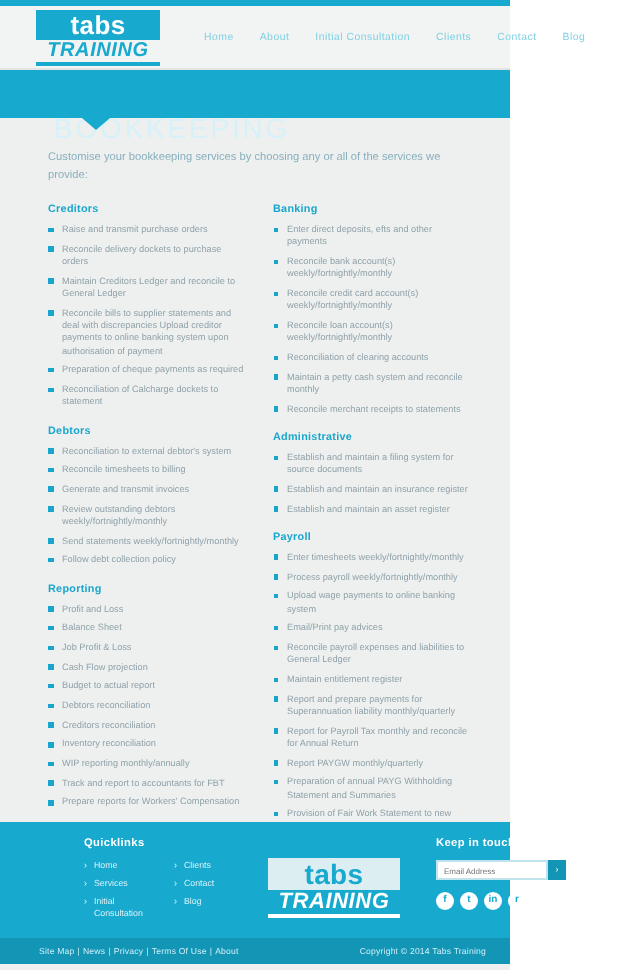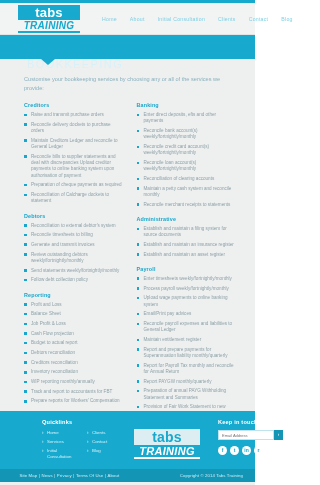--- a/index.html
+++ b/index.html
@@ -44,21 +44,21 @@
     text-decoration: none; white-space: nowrap;
   }
 
   
   .titleband {
     background: #17a9ce; height: 24px;
     display: flex; align-items: center;
     position: relative;
   }
   .titleband h1 {
-    color: #d8f1f8; font-size: 11px; font-weight: normal;
+    color: #d8f1f8; font-size: 14px; font-weight: normal;
     letter-spacing: 1.4px; margin-left: 27px; margin-top: 33px;
   }
   .notch {
     position: absolute; left: 41px; bottom: -6px;
     width: 0; height: 0;
     border-left: 7px solid transparent;
     border-right: 7px solid transparent;
     border-top: 6px solid #17a9ce;
   }
 

